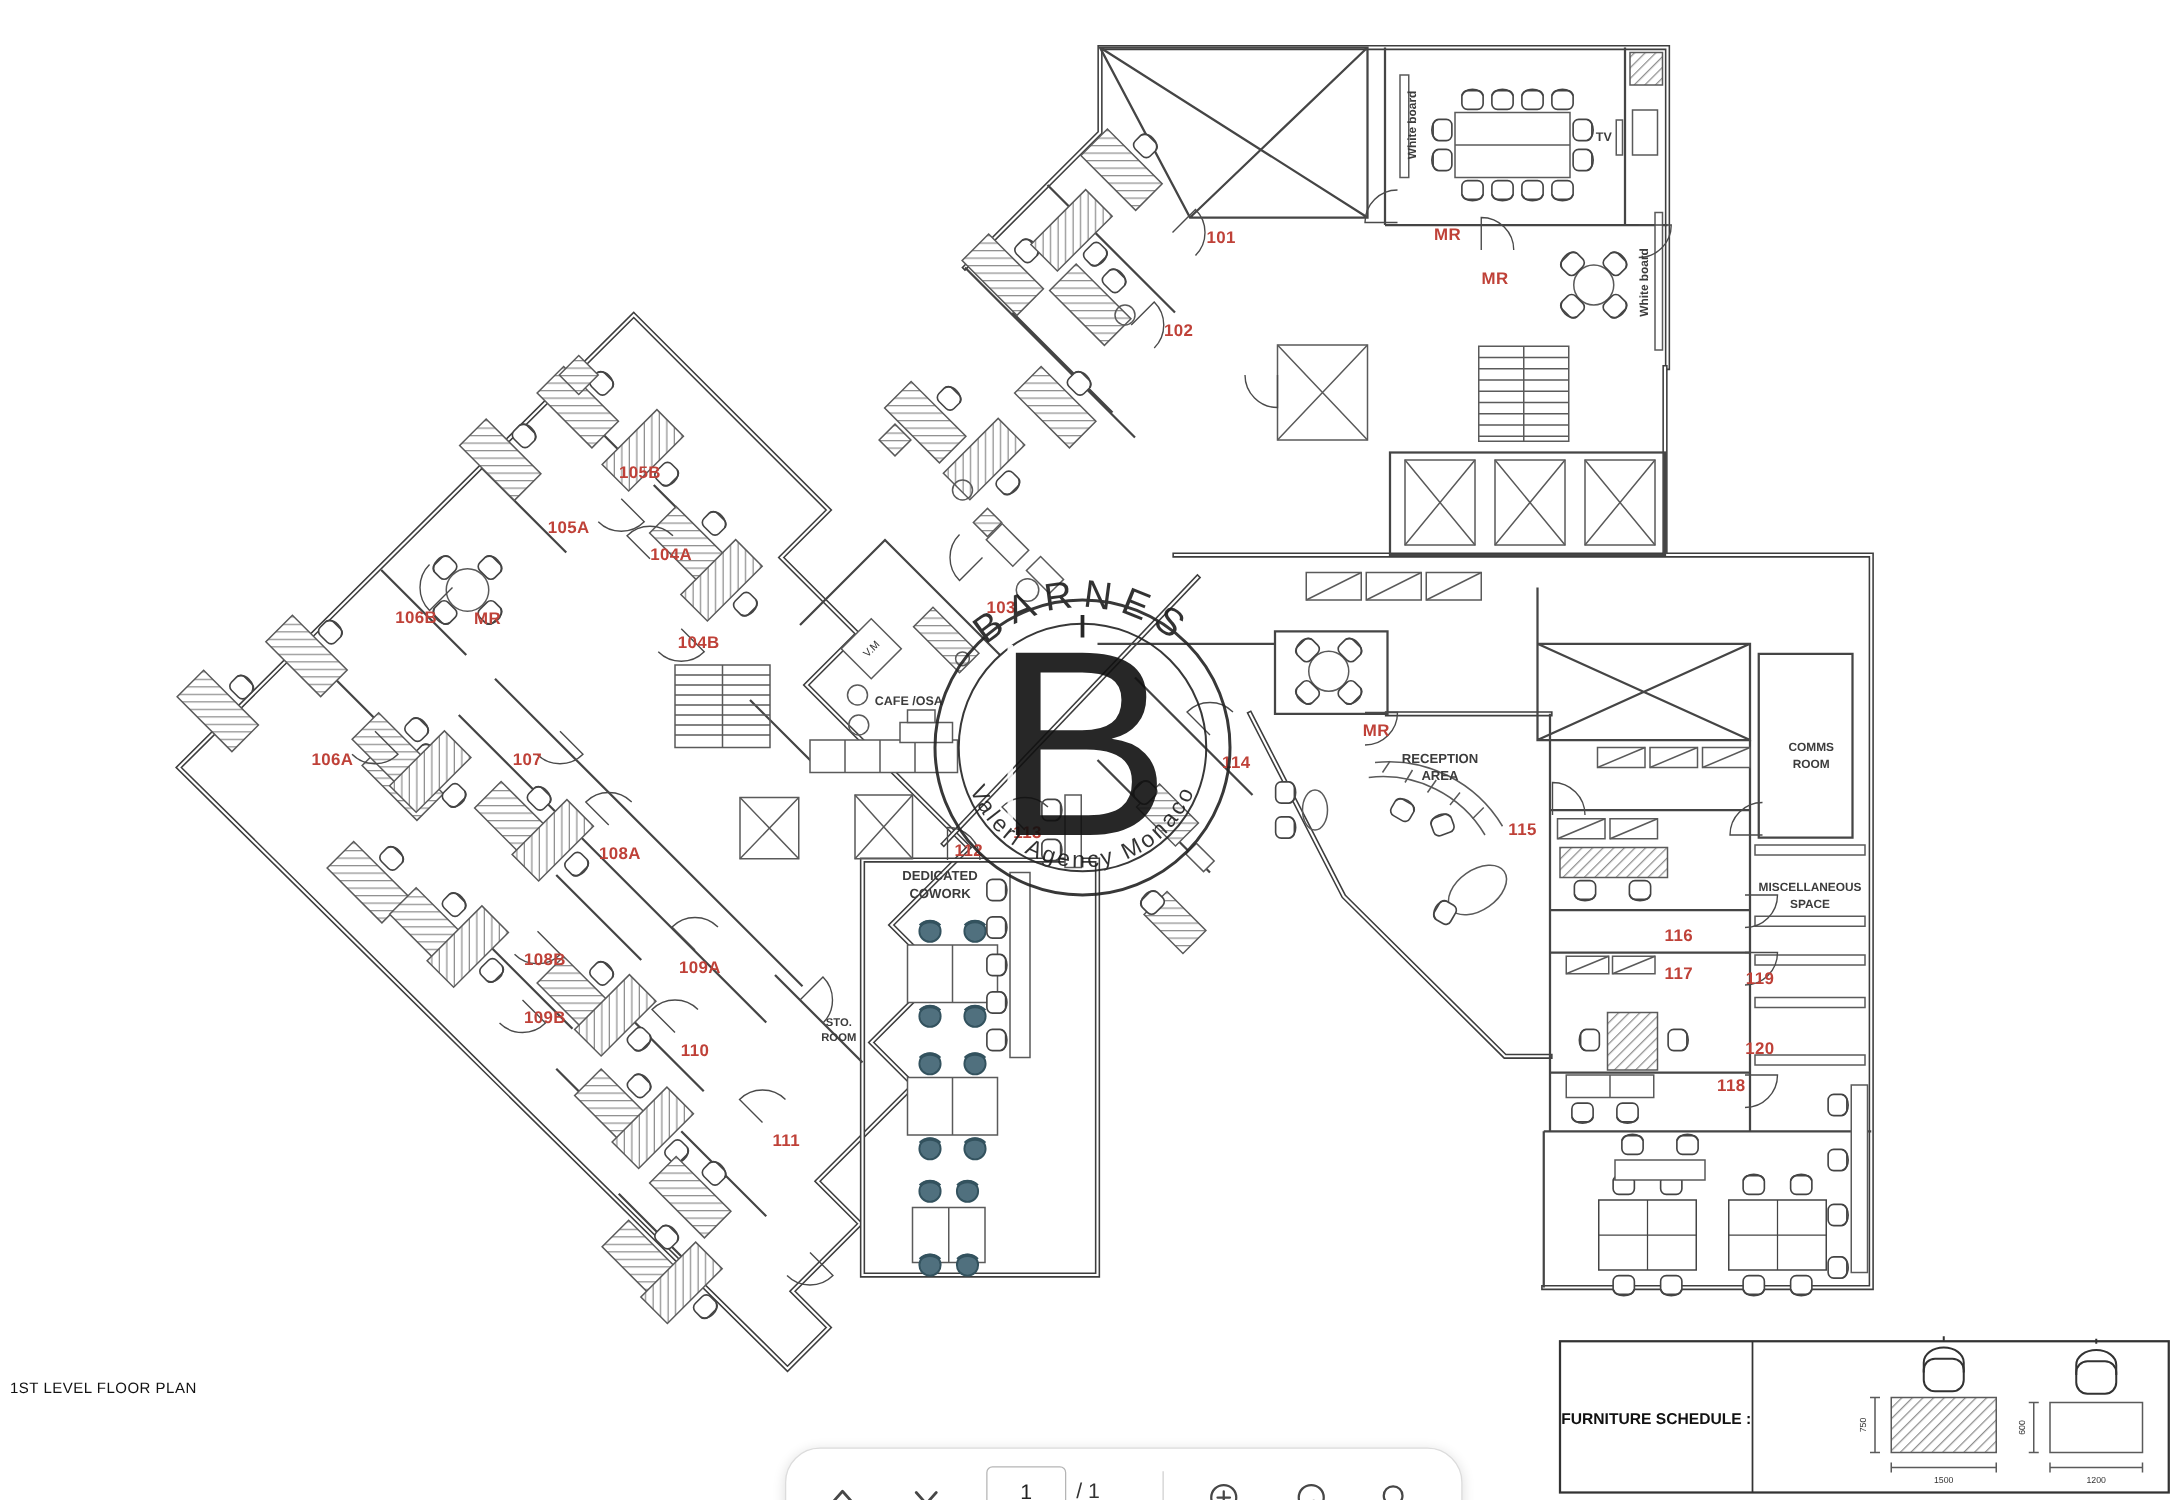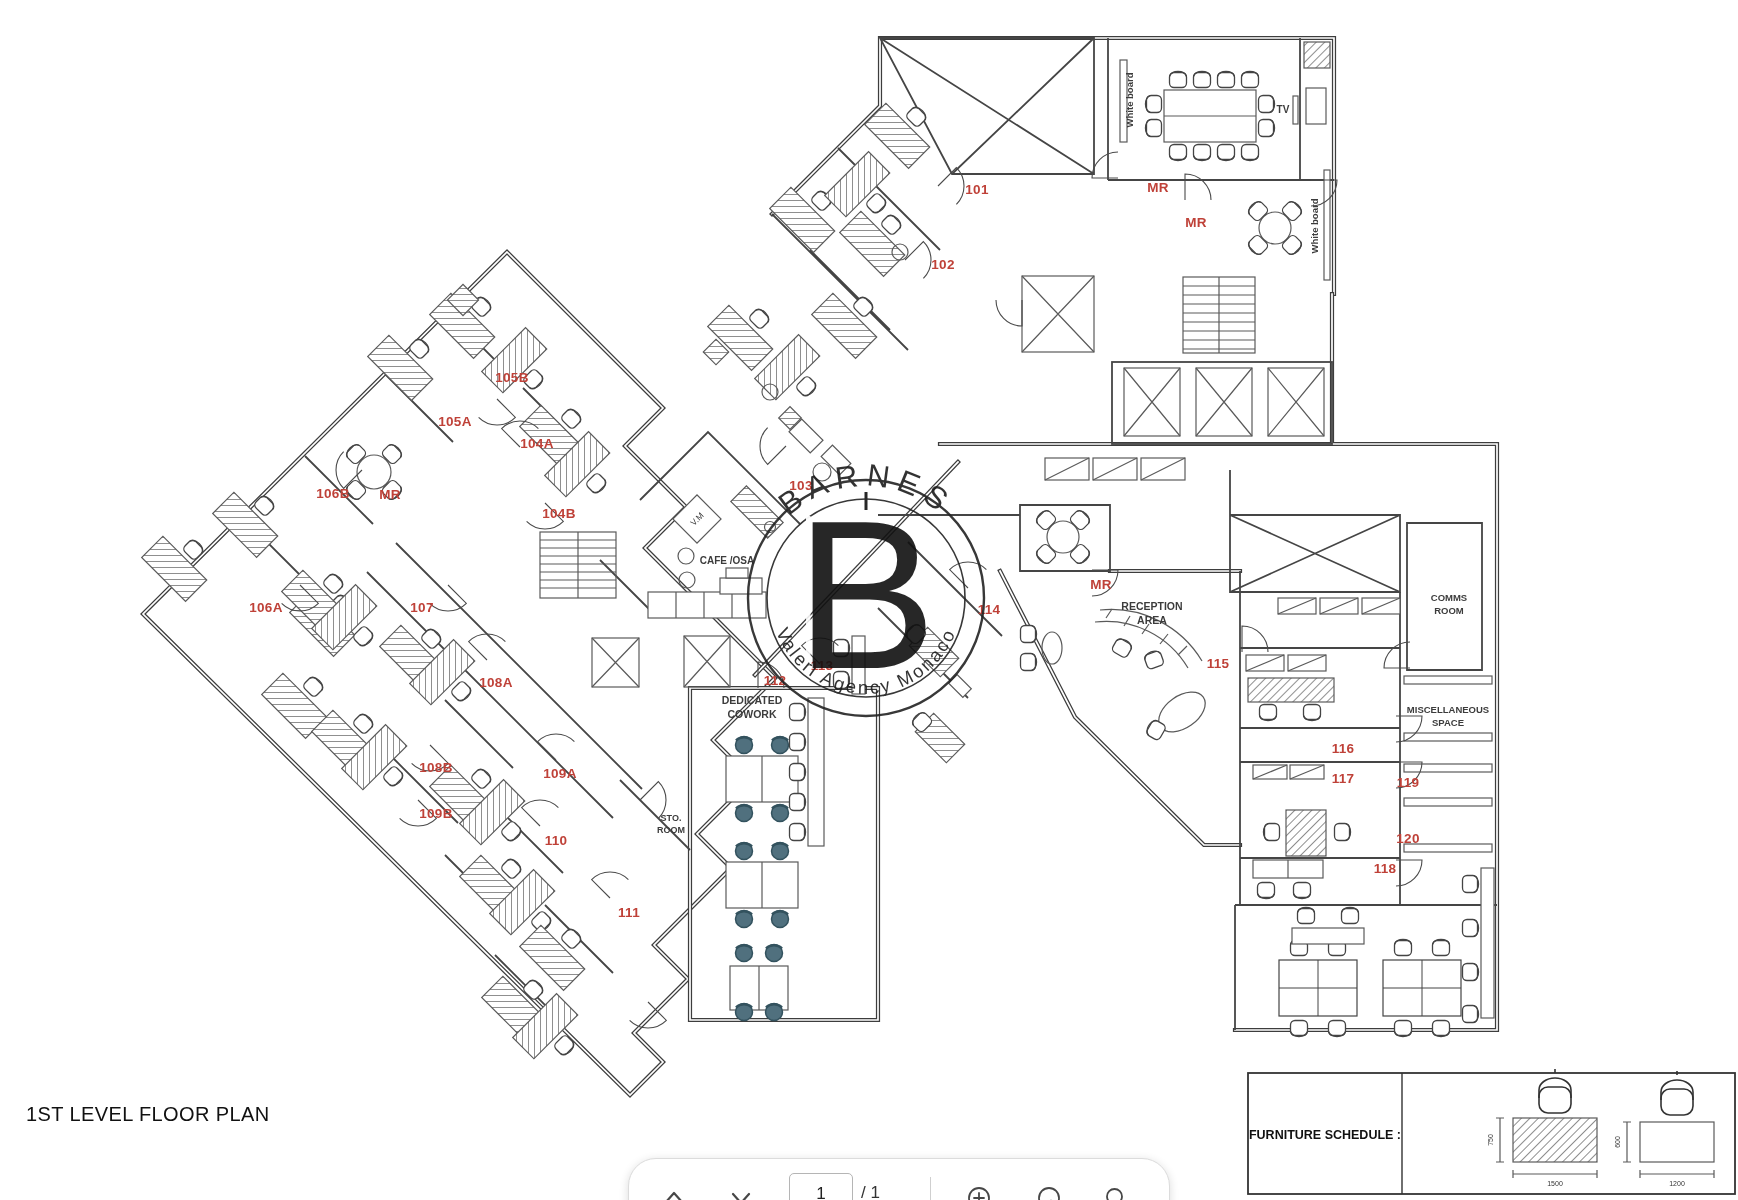--- a/index.html
+++ b/index.html
@@ -10,21 +10,21 @@
   .w{stroke:#3d3d3d;stroke-width:4.2;fill:none;stroke-linecap:square;}
   .wi{stroke:#ffffff;stroke-width:1.7;fill:none;stroke-linecap:square;}
   .p{stroke:#454545;stroke-width:1.8;fill:none;}
   .f{stroke:#5a5a5a;stroke-width:1.2;fill:#fff;}
   .fl{stroke:#5a5a5a;stroke-width:1.2;fill:none;}
   .hx{stroke:#5a5a5a;stroke-width:1.2;fill:url(#hatch);}
   .rl{fill:#bf4138;font-size:13.5px;font-weight:600;letter-spacing:.3px;text-anchor:middle;}
   .bl{fill:#3c3c3c;font-weight:700;text-anchor:middle;}
   .dim{fill:#333;font-size:7px;text-anchor:middle;}
   .wm{opacity:.9;}
-  #title-text{position:absolute;left:26px;top:1103px;font-size:20px;font-weight:500;
+  #title-text{position:absolute;left:8px;top:1103px;font-size:12px;font-weight:500;
       color:#111;letter-spacing:.4px;}
   .toolbar{position:absolute;left:628px;top:1158px;width:540px;height:74px;background:#fff;
       border:1px solid #dcdcdc;border-radius:28px;box-shadow:0 2px 10px rgba(0,0,0,.14);}
   .tb-btn{position:absolute;width:26px;height:26px;top:26px;background:none;border:none;
       padding:0;cursor:pointer;}
   .tb-input{position:absolute;left:160px;top:14px;width:58px;height:38px;border:1.5px solid #b5b5b5;
       border-radius:5px;text-align:center;font-size:17px;color:#222;font-family:"Liberation Sans",sans-serif;}
   .tb-total{position:absolute;left:232px;top:24px;font-size:17px;color:#333;}
   .tb-div{position:absolute;left:301px;top:18px;width:1px;height:34px;background:#cfcfcf;}
 </style>

